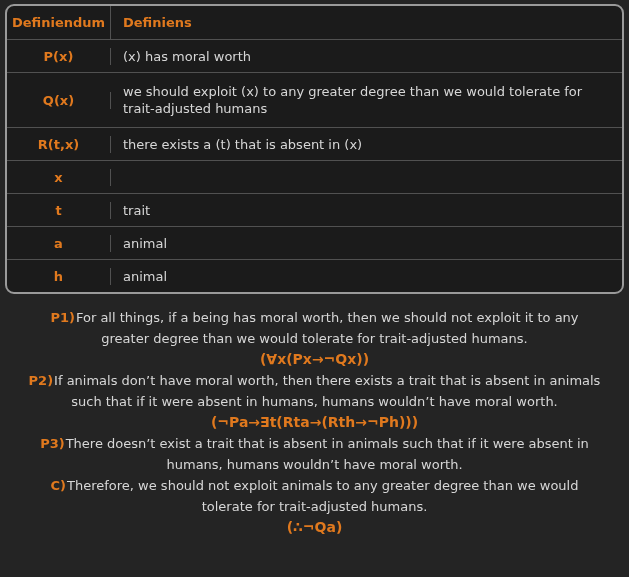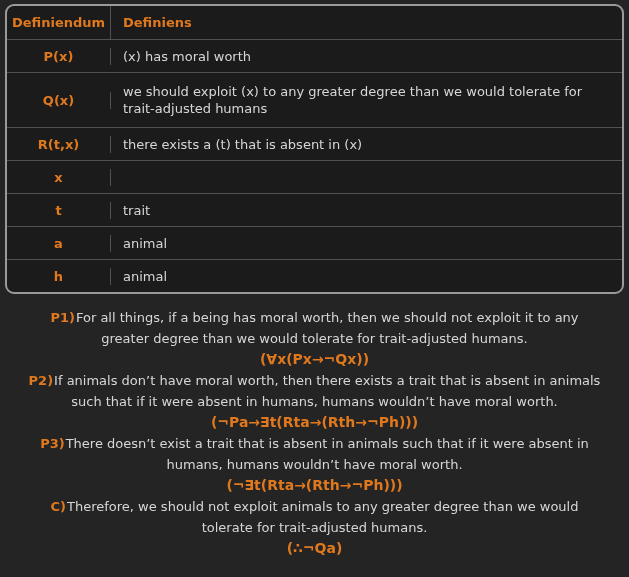--- a/index.html
+++ b/index.html
@@ -115,17 +115,16 @@
 </div>
 
 <div class="argument">
   <p class="premise"><span class="plabel">P1)</span><span class="ptext">For all things, if a being has moral worth, then we should not exploit it to any greater degree than we would tolerate for trait-adjusted humans.</span></p>
   <div class="formula">(∀x(Px→¬Qx))</div>
 
   <p class="premise"><span class="plabel">P2)</span><span class="ptext">If animals don’t have moral worth, then there exists a trait that is absent in animals such that if it were absent in humans, humans wouldn’t have moral worth.</span></p>
   <div class="formula">(¬Pa→∃t(Rta→(Rth→¬Ph)))</div>
 
   <p class="premise"><span class="plabel">P3)</span><span class="ptext">There doesn’t exist a trait that is absent in animals such that if it were absent in humans, humans wouldn’t have moral worth.</span></p>
-  <div class="formula">(¬∃t(Rta→(Rth→¬Ph)))</div>
 
   <p class="premise"><span class="plabel">C)</span><span class="ptext">Therefore, we should not exploit animals to any greater degree than we would tolerate for trait-adjusted humans.</span></p>
   <div class="formula">(∴¬Qa)</div>
 </div>
 
 </body></html>

